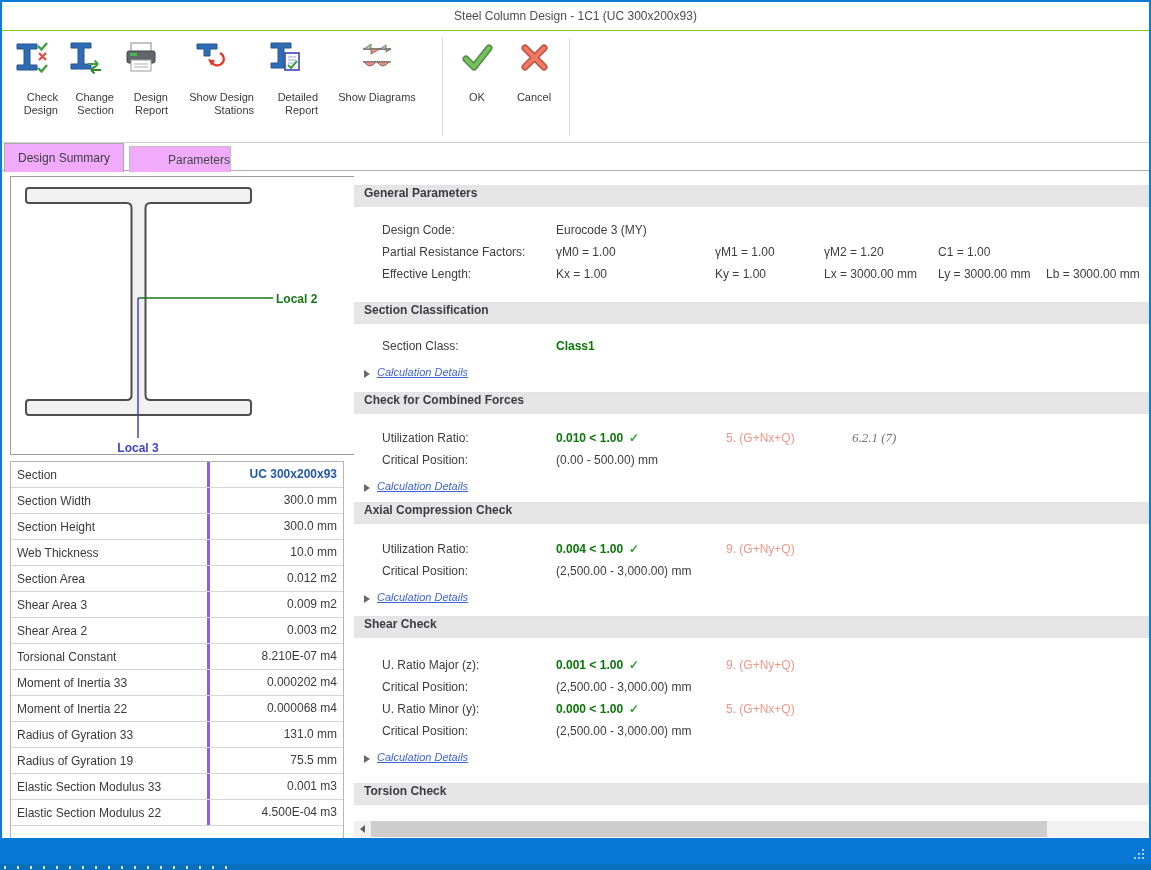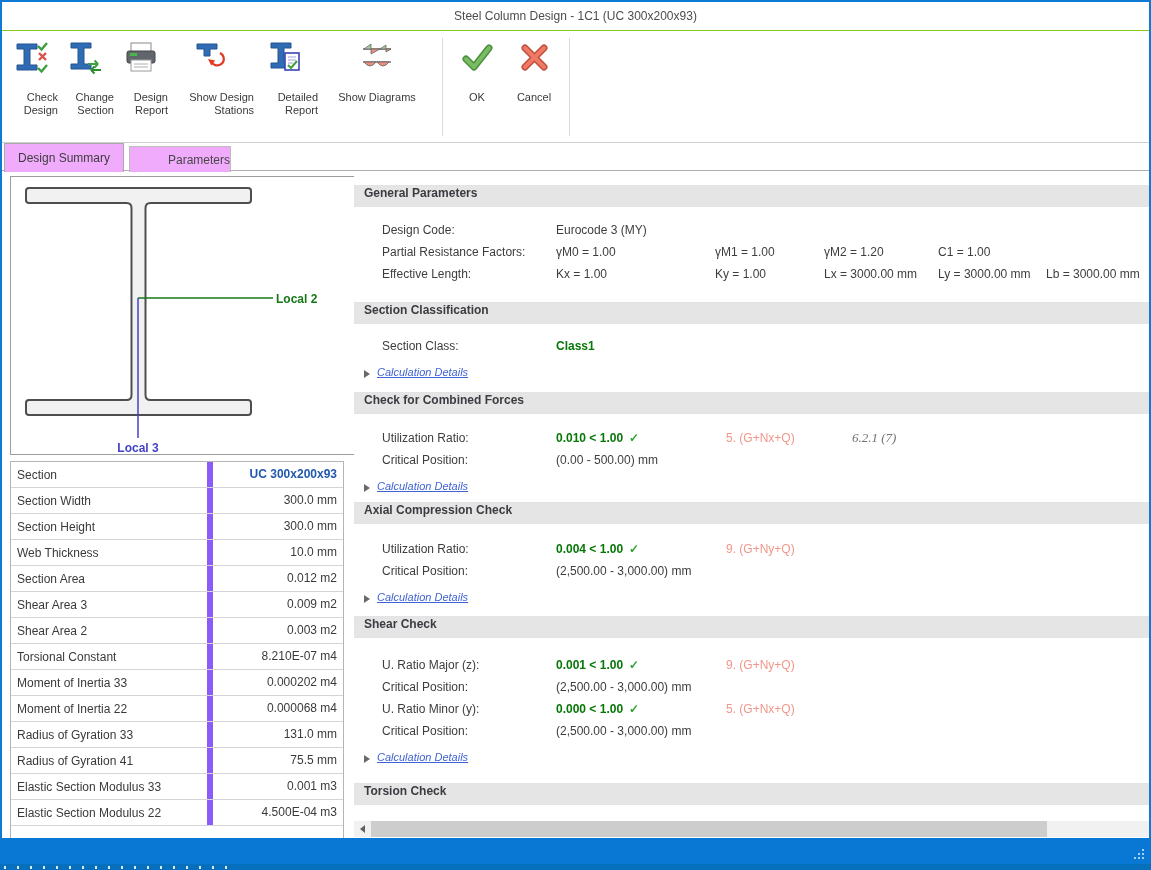--- a/index.html
+++ b/index.html
@@ -20,21 +20,21 @@
   .tab-active{left:2px;top:141px;width:118px;height:28px;border:1px solid #a9a9a9;border-bottom:none;z-index:3;}
   .tab-inactive{left:127px;top:144px;width:100px;height:25px;border:1px solid #bdbdbd;border-bottom:none;z-index:2;color:#474747;justify-content:flex-end;}
   .content-line{position:absolute;left:0;right:0;top:168px;height:1px;background:#aeaeae;z-index:1;}
   
   .draw{position:absolute;left:8px;top:174px;width:366px;height:279px;background:#fff;border:1px solid #9c9c9c;box-sizing:border-box;}
   
   .props{position:absolute;left:8px;top:459px;width:334px;height:379px;overflow:hidden;border:1px solid #b5b5b5;border-bottom:none;box-sizing:border-box;background:#fff;}
   .prow{display:grid;grid-template-columns:196px 136px;height:25px;border-bottom:1px solid #d5d5d5;align-items:center;}
   .pcell{padding:0 6px;white-space:nowrap;overflow:hidden;}
   .plabel{color:#3a3a3a;}
-  .pvalue{text-align:right;border-left:6px solid #8b5cf6;height:25px;line-height:25px;color:#3a3a3a;}
+  .pvalue{text-align:right;border-left:3px solid #8b5cf6;height:25px;line-height:25px;color:#3a3a3a;}
   .pvalue.blue{color:#2257ae;font-weight:bold;}
   
   .rpanel{position:absolute;left:352px;top:169px;width:795px;height:650px;overflow:hidden;background:#fff;}
   .band{height:20px;background:#e5e5e5;border-top:1px solid #e3e3e3;border-bottom:1px solid #e3e3e3;display:flex;padding-left:10px;font-weight:bold;color:#3b3b41;}
   .band.first{margin-top:14px;}
   .sbody{padding-left:28px;}
   .gp-row{display:grid;grid-template-columns:174px 159px 109px 114px 108px auto;height:22px;align-items:center;white-space:nowrap;}
   .chk-row{display:grid;grid-template-columns:174px 170px 126px auto;height:22px;align-items:center;white-space:nowrap;}
   .plbl,.plain{color:#3d3d3d;}
   .result{color:#077807;font-weight:bold;}
@@ -235,21 +235,21 @@
         <div class="pcell plabel">Moment of Inertia 22</div>
         <div class="pcell pvalue">0.000068 m4</div>
       </div>
 
       <div class="prow">
         <div class="pcell plabel">Radius of Gyration 33</div>
         <div class="pcell pvalue">131.0 mm</div>
       </div>
 
       <div class="prow">
-        <div class="pcell plabel">Radius of Gyration 41</div>
+        <div class="pcell plabel">Radius of Gyration 19</div>
         <div class="pcell pvalue">75.5 mm</div>
       </div>
 
       <div class="prow">
         <div class="pcell plabel">Elastic Section Modulus 33</div>
         <div class="pcell pvalue">0.001 m3</div>
       </div>
 
       <div class="prow">
         <div class="pcell plabel">Elastic Section Modulus 22</div>

